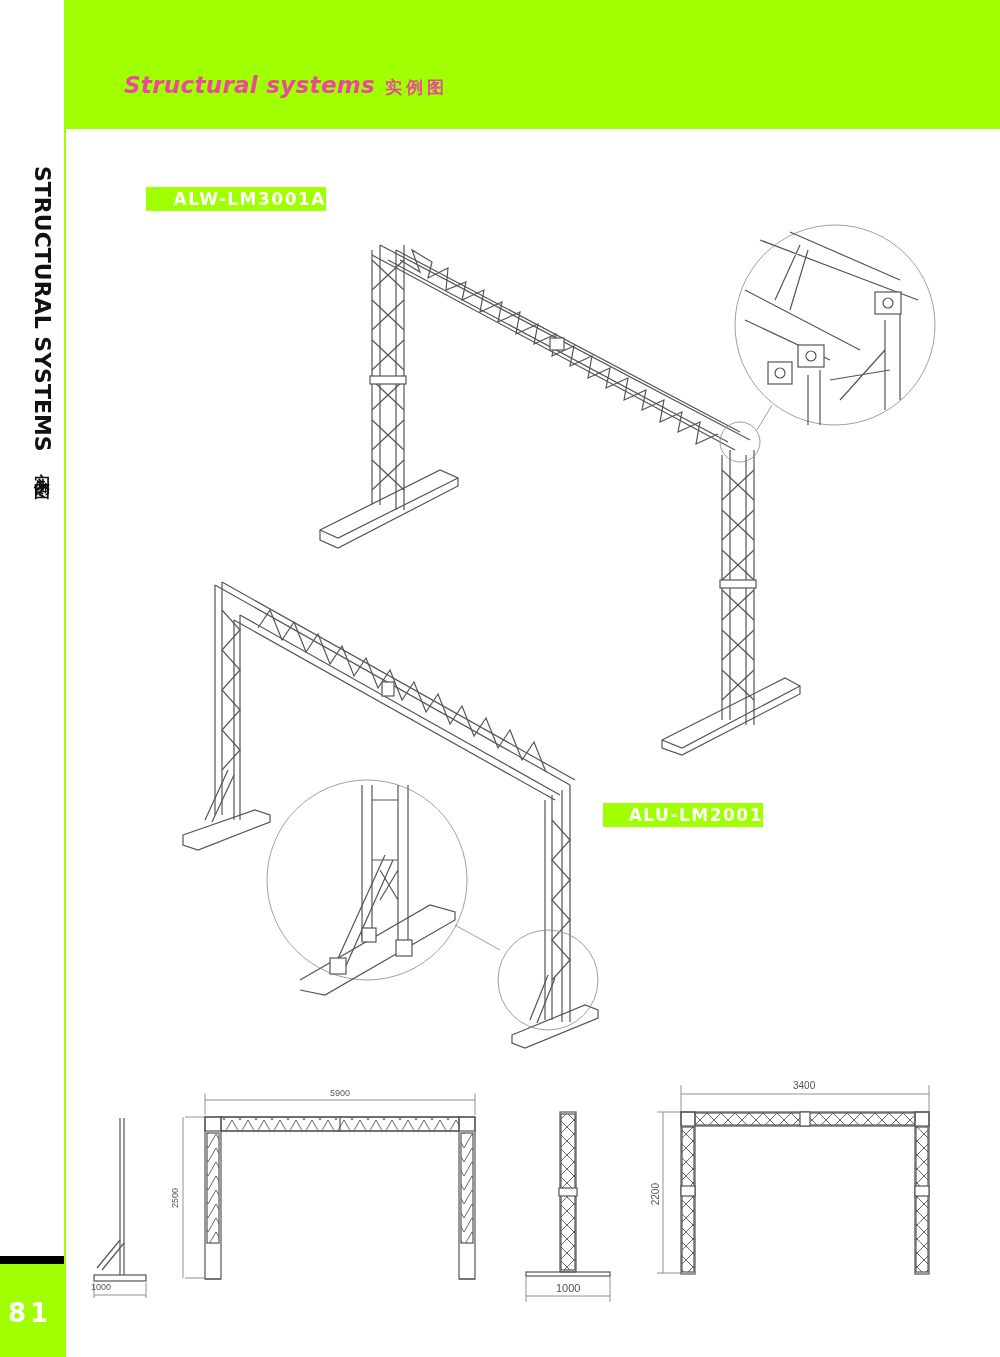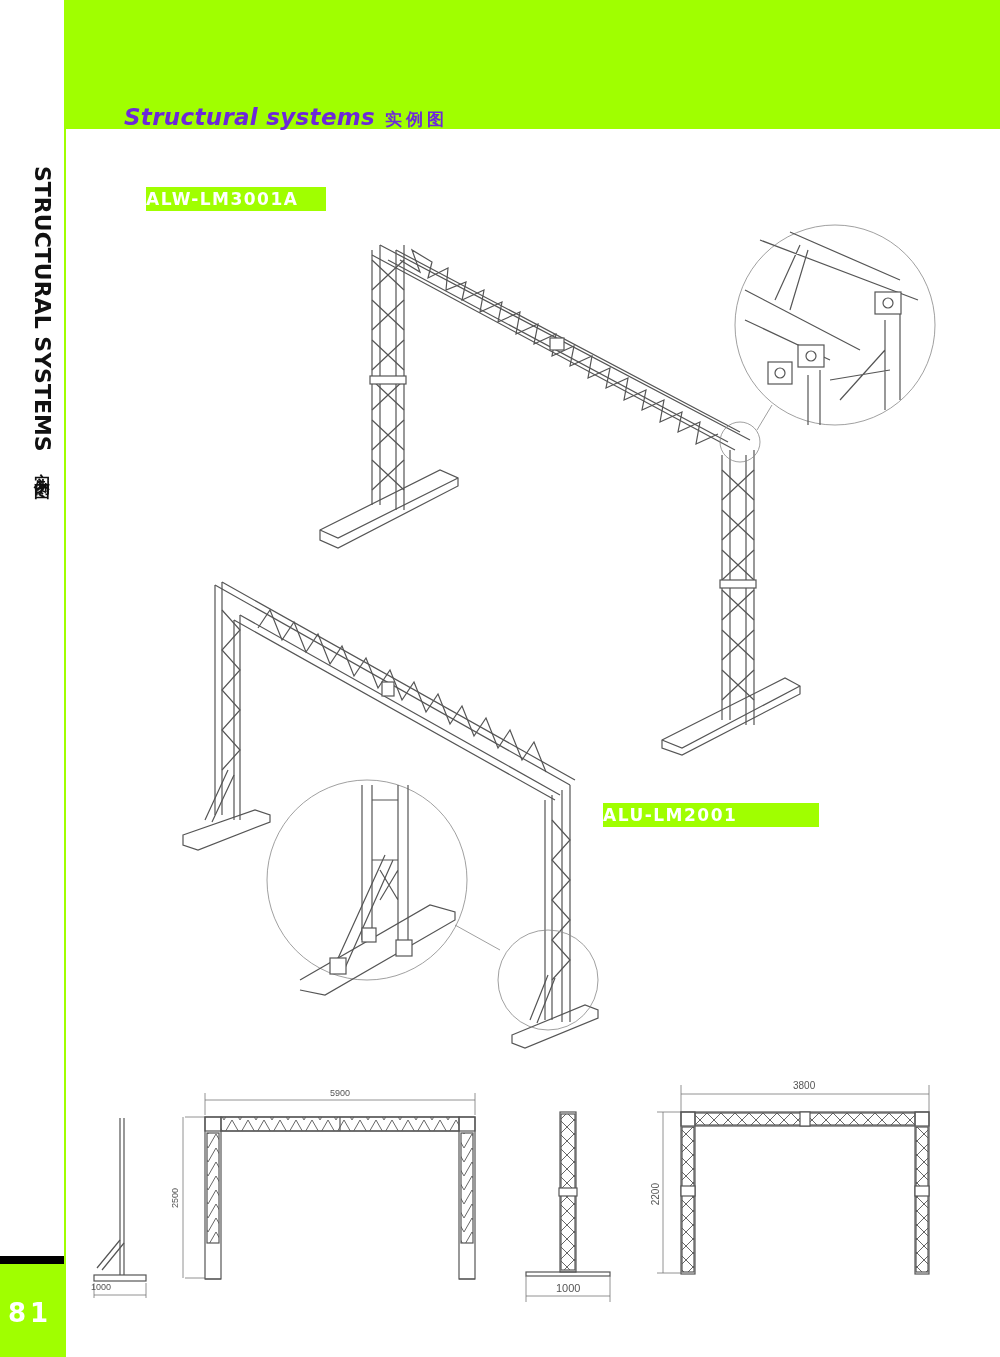--- a/index.html
+++ b/index.html
@@ -1,37 +1,37 @@
 <!DOCTYPE html>
 <html><head>
 <meta charset="utf-8">
 <style>
   html, body { margin: 0; padding: 0; background: #ffffff; }
   body { width: 1000px; height: 1357px; position: relative; overflow: hidden;
          font-family: "DejaVu Sans", sans-serif; }
   .left-rule { position: absolute; left: 64px; top: 0; width: 2px; height: 1357px; background: #a0ff00; }
   .header-band { position: absolute; left: 65px; top: 0; width: 935px; height: 129px; background: #a0ff00; }
-  .header-title { position: absolute; left: 124px; top: 104px; color: #6d28d9; font-size: 23px;
+  .header-title { position: absolute; left: 124px; top: 72px; color: #ec4899; font-size: 23px;
                   font-weight: bold; font-style: italic; letter-spacing: 0.3px; white-space: nowrap;
                   font-family: "DejaVu Sans", sans-serif; }
   .header-title .cn { font-style: normal; font-size: 17px; margin-left: 10px; letter-spacing: 4px; font-weight: bold; }
   .side-label { position: absolute; left: 30px; top: 166px; writing-mode: vertical-rl;
                 font-size: 22px; font-weight: bold; color: #111; letter-spacing: 0px; white-space: nowrap;
                 font-family: "DejaVu Sans", sans-serif; }
   .side-label .cn { font-size: 16px; letter-spacing: 6px; margin-top: 8px; }
   .page-number-bar { position: absolute; left: 0; top: 1256px; width: 64px; height: 8px; background: #000; }
   .page-number-box { position: absolute; left: 0; top: 1264px; width: 65px; height: 93px; background: #a0ff00; }
   .page-number { position: absolute; left: 0; width: 60px; top: 1298px; text-align: center;
                  color: #fff; font-size: 26px; font-weight: bold; letter-spacing: 4px;
                  font-family: "DejaVu Sans", sans-serif; }
   .model-tag { position: absolute; background: #a0ff00; color: #fff; font-weight: bold;
-               font-size: 17px; letter-spacing: 1.5px; text-align: left; line-height: 24px; height: 24px;
+               font-size: 17px; letter-spacing: 1.5px; text-align: right; line-height: 24px; height: 24px;
                font-family: "DejaVu Sans", sans-serif; }
   .tag-a { left: 146px; top: 187px; width: 180px; }
-  .tag-b { left: 603px; top: 803px; width: 216px; }
+  .tag-b { left: 603px; top: 803px; width: 160px; }
   svg { position: absolute; left: 0; top: 0; }
   .dim-text { position: absolute; font-size: 9px; color: #555; font-family: "Liberation Sans", sans-serif; }
   .dim-v { writing-mode: vertical-rl; transform: rotate(180deg); }
 </style>
 </head>
 <body>
 
 <div class="left-rule"></div>
 <div class="header-band"></div>
 <div class="header-title">
@@ -158,14 +158,14 @@
     <rect x="800" y="1112" width="10" height="14" fill="#fff"></rect>
     <rect x="681" y="1186" width="14" height="10" fill="#fff"></rect>
     <rect x="915" y="1186" width="14" height="10" fill="#fff"></rect>
   </g>
 </svg>
 
 <div class="dim-text" style="left:91px; top:1282px;">1000</div>
 <div class="dim-text" style="left:330px; top:1088px;">5900</div>
 <div class="dim-text dim-v" style="left:170px; top:1188px;">2500</div>
 <div class="dim-text" style="left:556px; top:1282px; font-size:11px;">1000</div>
-<div class="dim-text" style="left:793px; top:1080px; font-size:10px;">3800</div>
+<div class="dim-text" style="left:793px; top:1080px; font-size:10px;">3400</div>
 <div class="dim-text dim-v" style="left:650px; top:1183px; font-size:10px;">2200</div>
 
 </body></html>

